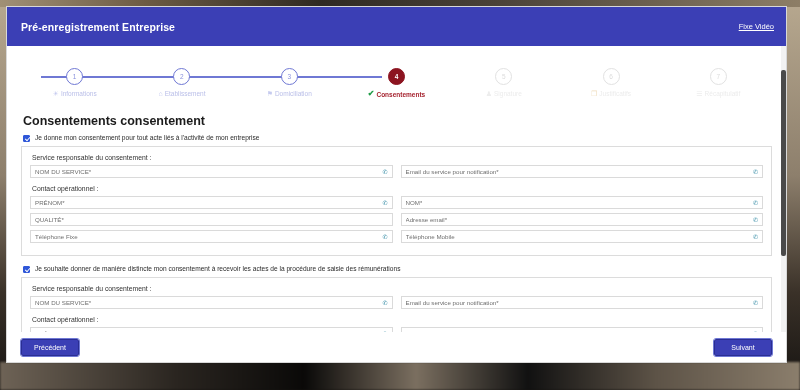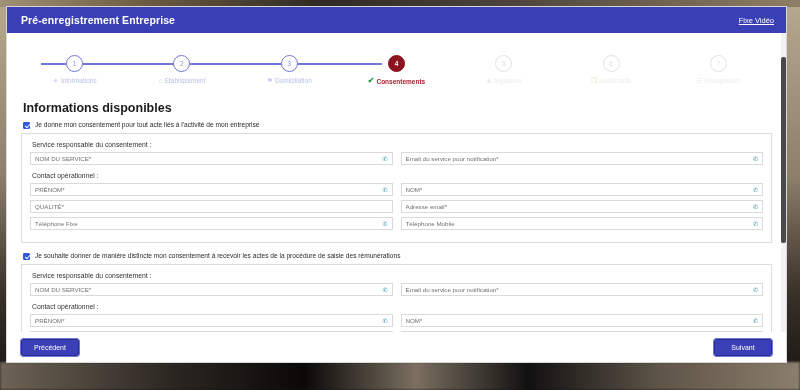--- a/index.html
+++ b/index.html
@@ -31,21 +31,21 @@
     width: 781px; height: 357px;
     background: #ffffff;
     border: 1px solid #d8d8d8;
     overflow: hidden;
     display: flex;
     flex-direction: column;
   }
 
   
   .app-header {
-    height: 26px;
+    height: 39px;
     background: #3b3fb5;
     display: flex; align-items: center; justify-content: space-between;
     padding: 0 12px 0 14px;
     flex: 0 0 auto;
     gap: 40px;
   }
   .app-title {
     color: #ffffff;
     font-size: 10.5px;
     font-weight: bold;
@@ -293,21 +293,21 @@
               <span data-name="step-7-number">7</span>
             </div>
             <div class="step-label" data-name="step-7-label-wrap">
               <span class="step-ico" data-name="document-icon">☰</span>
               <span data-name="step-7-label">Récapitulatif</span>
             </div>
           </div>
         </div>
     </div>
 
-    <div class="section-title" data-name="section-title">Informations disponibles</div>
+    <div class="section-title" data-name="section-title">Consentements consentement</div>
 
     <div id="consents-host">
         <div data-name="consent-block-1">
           <div class="consent-head" data-name="consent-header-1">
             <span class="cb" data-name="consent-checkbox-1"></span>
             <span class="consent-text" data-name="consent-label-1">Je donne mon consentement pour tout acte liés à l'activité de mon entreprise</span>
           </div>
           <div class="panel" data-name="consent-panel-1">
             <div class="field-group-label" data-name="service-group-label-1">Service responsable du consentement :</div>
             <div class="row" data-name="service-row-1">

